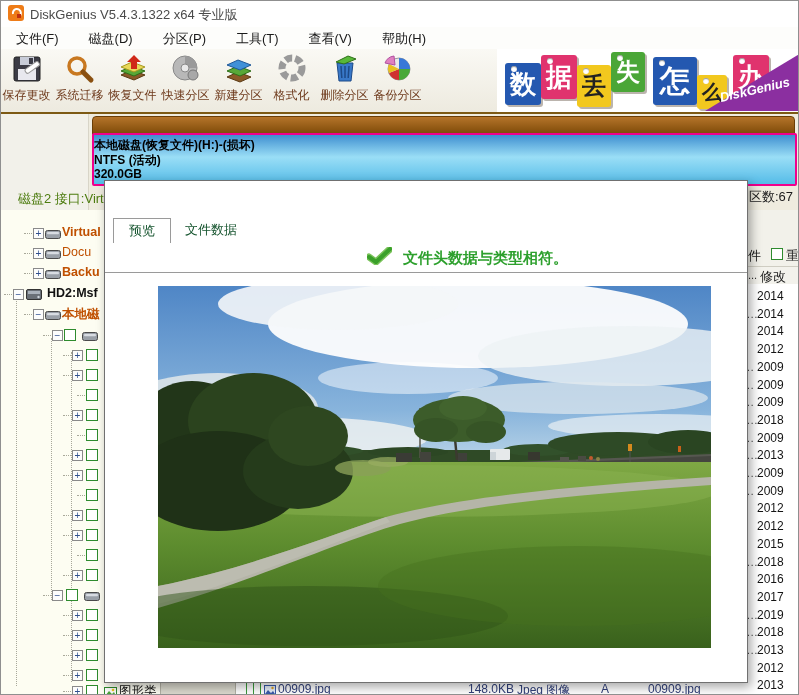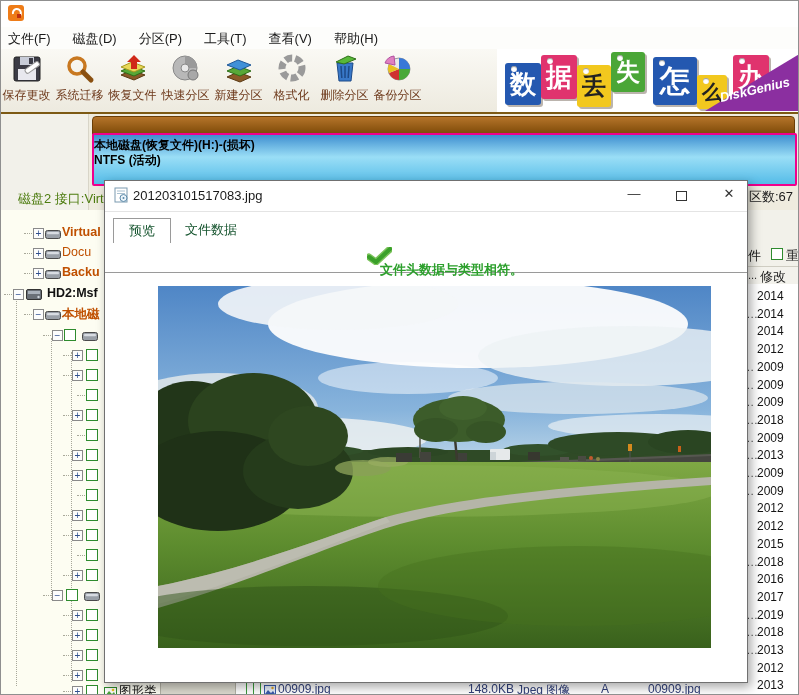--- a/index.html
+++ b/index.html
@@ -5,21 +5,21 @@
   html,body{margin:0;padding:0;background:#666;}
   #screen{position:relative;width:799px;height:695px;background:#fff;overflow:hidden;
     font-family:"Liberation Sans","DejaVu Sans",sans-serif;-webkit-font-smoothing:antialiased;}
   .abs{position:absolute;}
   
   #frame{left:0;top:0;right:0;bottom:0;border:1px solid #8f8f8f;z-index:50;pointer-events:none;}
   #titlebar{left:0;top:0;width:799px;height:27px;background:#fff;}
   #title-text{left:30px;top:6px;font-size:13px;color:#4a4a4a;}
   #logo{left:8px;top:5px;width:16px;height:16px;}
   #menubar{left:0;top:27px;width:799px;height:22px;background:#fdfdfb;border-bottom:1px solid #e8e8e4;}
-  .menu-item{display:inline-block;padding:3px 14px 0 8px;font-size:13px;color:#1a1a1a;cursor:default;}
+  .menu-item{display:inline-block;padding:3px 14px 0 16px;font-size:13px;color:#1a1a1a;cursor:default;}
   
   #toolbar{left:0;top:49px;width:497px;height:63px;background:linear-gradient(#faf9f4,#edeadf);display:flex;align-items:flex-start;}
   .tool-btn{display:inline-flex;flex-direction:column;align-items:center;min-width:53px;padding-top:3px;cursor:default;}
   .tool-icon{height:34px;display:flex;align-items:center;}
   .tool-label{font-size:12px;color:#6e3a1c;margin-top:1px;white-space:nowrap;}
   #toolbar-line{left:0;top:112px;width:799px;height:2px;background:#7d5a14;}
   
   #banner{left:497px;top:49px;width:302px;height:63px;background:#fff;overflow:hidden;}
   .tag{position:absolute;border-radius:3px;box-shadow:2px 2px 0 rgba(60,40,20,.35);
     display:flex;align-items:center;justify-content:center;font-weight:bold;}
@@ -64,36 +64,37 @@
   #dlg-title{position:absolute;left:28px;top:7px;font-size:13px;color:#1a1a1a;}
   #dlg-fileicon{position:absolute;left:9px;top:6px;}
   .ctl{position:absolute;top:5px;width:30px;height:20px;text-align:center;font-size:13px;color:#333;cursor:default;}
   #ctl-max span{display:inline-block;width:9px;height:8px;border:1px solid #333;margin-top:5px;}
   #dlg-tabstrip{position:absolute;left:0;top:30px;width:100%;height:32px;}
   #dlg-tabline{position:absolute;left:0;top:61px;width:100%;height:0;border-top:1px solid #9a9a9a;}
   .tab{position:absolute;top:7px;height:24px;line-height:24px;text-align:center;font-size:13px;color:#14532d;cursor:default;box-sizing:border-box;}
   #tab-preview{left:8px;width:58px;background:#fff;border:1px solid #9a9a9a;border-bottom:none;height:25px;z-index:2;}
   #tab-data{left:66px;width:80px;}
   #dlg-check{position:absolute;left:262px;top:36px;}
-  #dlg-msg{position:absolute;left:275px;top:38px;font-size:13px;font-weight:bold;color:#2da02d;margin-top:12px;}
+  #dlg-msg{position:absolute;left:298px;top:38px;font-size:15px;font-weight:bold;color:#2da02d;}
   #photo{position:absolute;left:53px;top:105px;width:553px;height:362px;}
 </style>
 </head>
 <body>
 
 <div id="screen">
 
   <div class="abs" id="titlebar">
     <span class="abs" id="logo">
       <svg width="16" height="16">
           <rect x="0" y="0" width="16" height="16" rx="3" fill="#ee7c18"></rect>
           <path d="M5,9 a4,4 0 1 1 4,3" stroke="#fff" stroke-width="2" fill="none"></path>
           <rect x="9" y="9" width="4" height="4" fill="#c03010"></rect>
         </svg>
     </span>
+    <span class="abs" id="title-text">DiskGenius V5.4.3.1322 x64 专业版</span>
   </div>
 
   <div class="abs" id="menubar"><span class="menu-item">文件(F)</span><span class="menu-item">磁盘(D)</span><span class="menu-item">分区(P)</span><span class="menu-item">工具(T)</span><span class="menu-item">查看(V)</span><span class="menu-item">帮助(H)</span></div>
 
   <div class="abs" id="toolbar">
       <div class="tool-btn">
         <span class="tool-icon">
           <svg width="34" height="32">
             <rect x="4" y="4" width="26" height="24" rx="2" fill="#3c3c46" stroke="#222"></rect>
             <rect x="10" y="4" width="14" height="8" fill="#c8ccd8"></rect>
@@ -198,20 +199,21 @@
   <div class="abs" id="part-panel"></div>
   <div class="abs" id="part-leftcol">
     <span class="abs" id="nav-arrows"><span style="color:#3a66c4">◀</span><span style="color:#e8922a">▶</span></span>
     <span class="abs" id="nav-type">基本</span>
     <span class="abs" id="nav-scheme">MBR</span>
   </div>
   <div class="abs" id="disk-band"></div>
   <div class="abs" id="part-box">
     <div class="part-line" style="top:2px">本地磁盘(恢复文件)(H:)-(损坏)</div>
     <div class="part-line" style="top:17px">NTFS (活动)</div>
+    <div class="part-line" style="top:32px">320.0GB</div>
   </div>
   <span class="abs" id="status-left">磁盘2 接口:Virtua</span>
   <span class="abs" id="status-right">区数:67</span>
 
   <div class="abs" id="file-panel"></div>
   <div class="abs" id="tree-panel">
       <div class="vguide" style="left: 16px; top: 86px; height: 390px;"></div>
       <div class="vguide" style="left: 51px; top: 128px; height: 262px;"></div>
       <div class="vguide" style="left: 71px; top: 142px; height: 330px;"></div>
       <div class="hdot" style="left: 24px; top: 23px; width: 8px;"></div>
@@ -378,35 +380,20 @@
         <circle cx="8.5" cy="3" r="1.2" fill="#e0a020"></circle>
       </svg>
   </span>
   <span class="frow-text" style="left:278px">00909.jpg</span>
   <span class="frow-text" style="left:468px">148.0KB</span>
   <span class="frow-text" style="left:517px">Jpeg 图像</span>
   <span class="frow-text" style="left:601px">A</span>
   <span class="frow-text" style="left:648px">00909.jpg</span>
 
   <div class="abs" id="dialog">
-    <div id="dlg-titlebar">
-      <span id="dlg-fileicon">
-        <svg width="15" height="17">
-            <rect x="1" y="1" width="12" height="14" fill="#fff" stroke="#7a9ab0"></rect>
-            <line x1="3" y1="4" x2="11" y2="4" stroke="#a8c0d0"></line>
-            <line x1="3" y1="6.5" x2="11" y2="6.5" stroke="#a8c0d0"></line>
-            <circle cx="9.5" cy="11" r="3.5" fill="#eaf4fb" stroke="#5a88a8"></circle>
-            <circle cx="9.5" cy="11" r="1" fill="#5a88a8"></circle>
-          </svg>
-      </span>
-      <span id="dlg-title">201203101517083.jpg</span>
-      <span class="ctl" style="left:514px">—</span>
-      <span class="ctl" style="left:561px" id="ctl-max"><span></span></span>
-      <span class="ctl" style="left:609px">✕</span>
-    </div>
     <div id="dlg-tabstrip">
       <div id="dlg-tabline"></div>
       <div class="tab" id="tab-preview">预览</div>
       <div class="tab" id="tab-data">文件数据</div>
       <span id="dlg-check">
         <svg width="25" height="18">
             <path d="M2,10 L9,15 L23,2" stroke="#7ac25a" stroke-width="7" fill="none" stroke-linecap="round" stroke-linejoin="round"></path>
             <path d="M2,10 L9,15 L23,2" stroke="#3aa02a" stroke-width="4" fill="none" stroke-linecap="round" stroke-linejoin="round"></path>
           </svg>
       </span>

